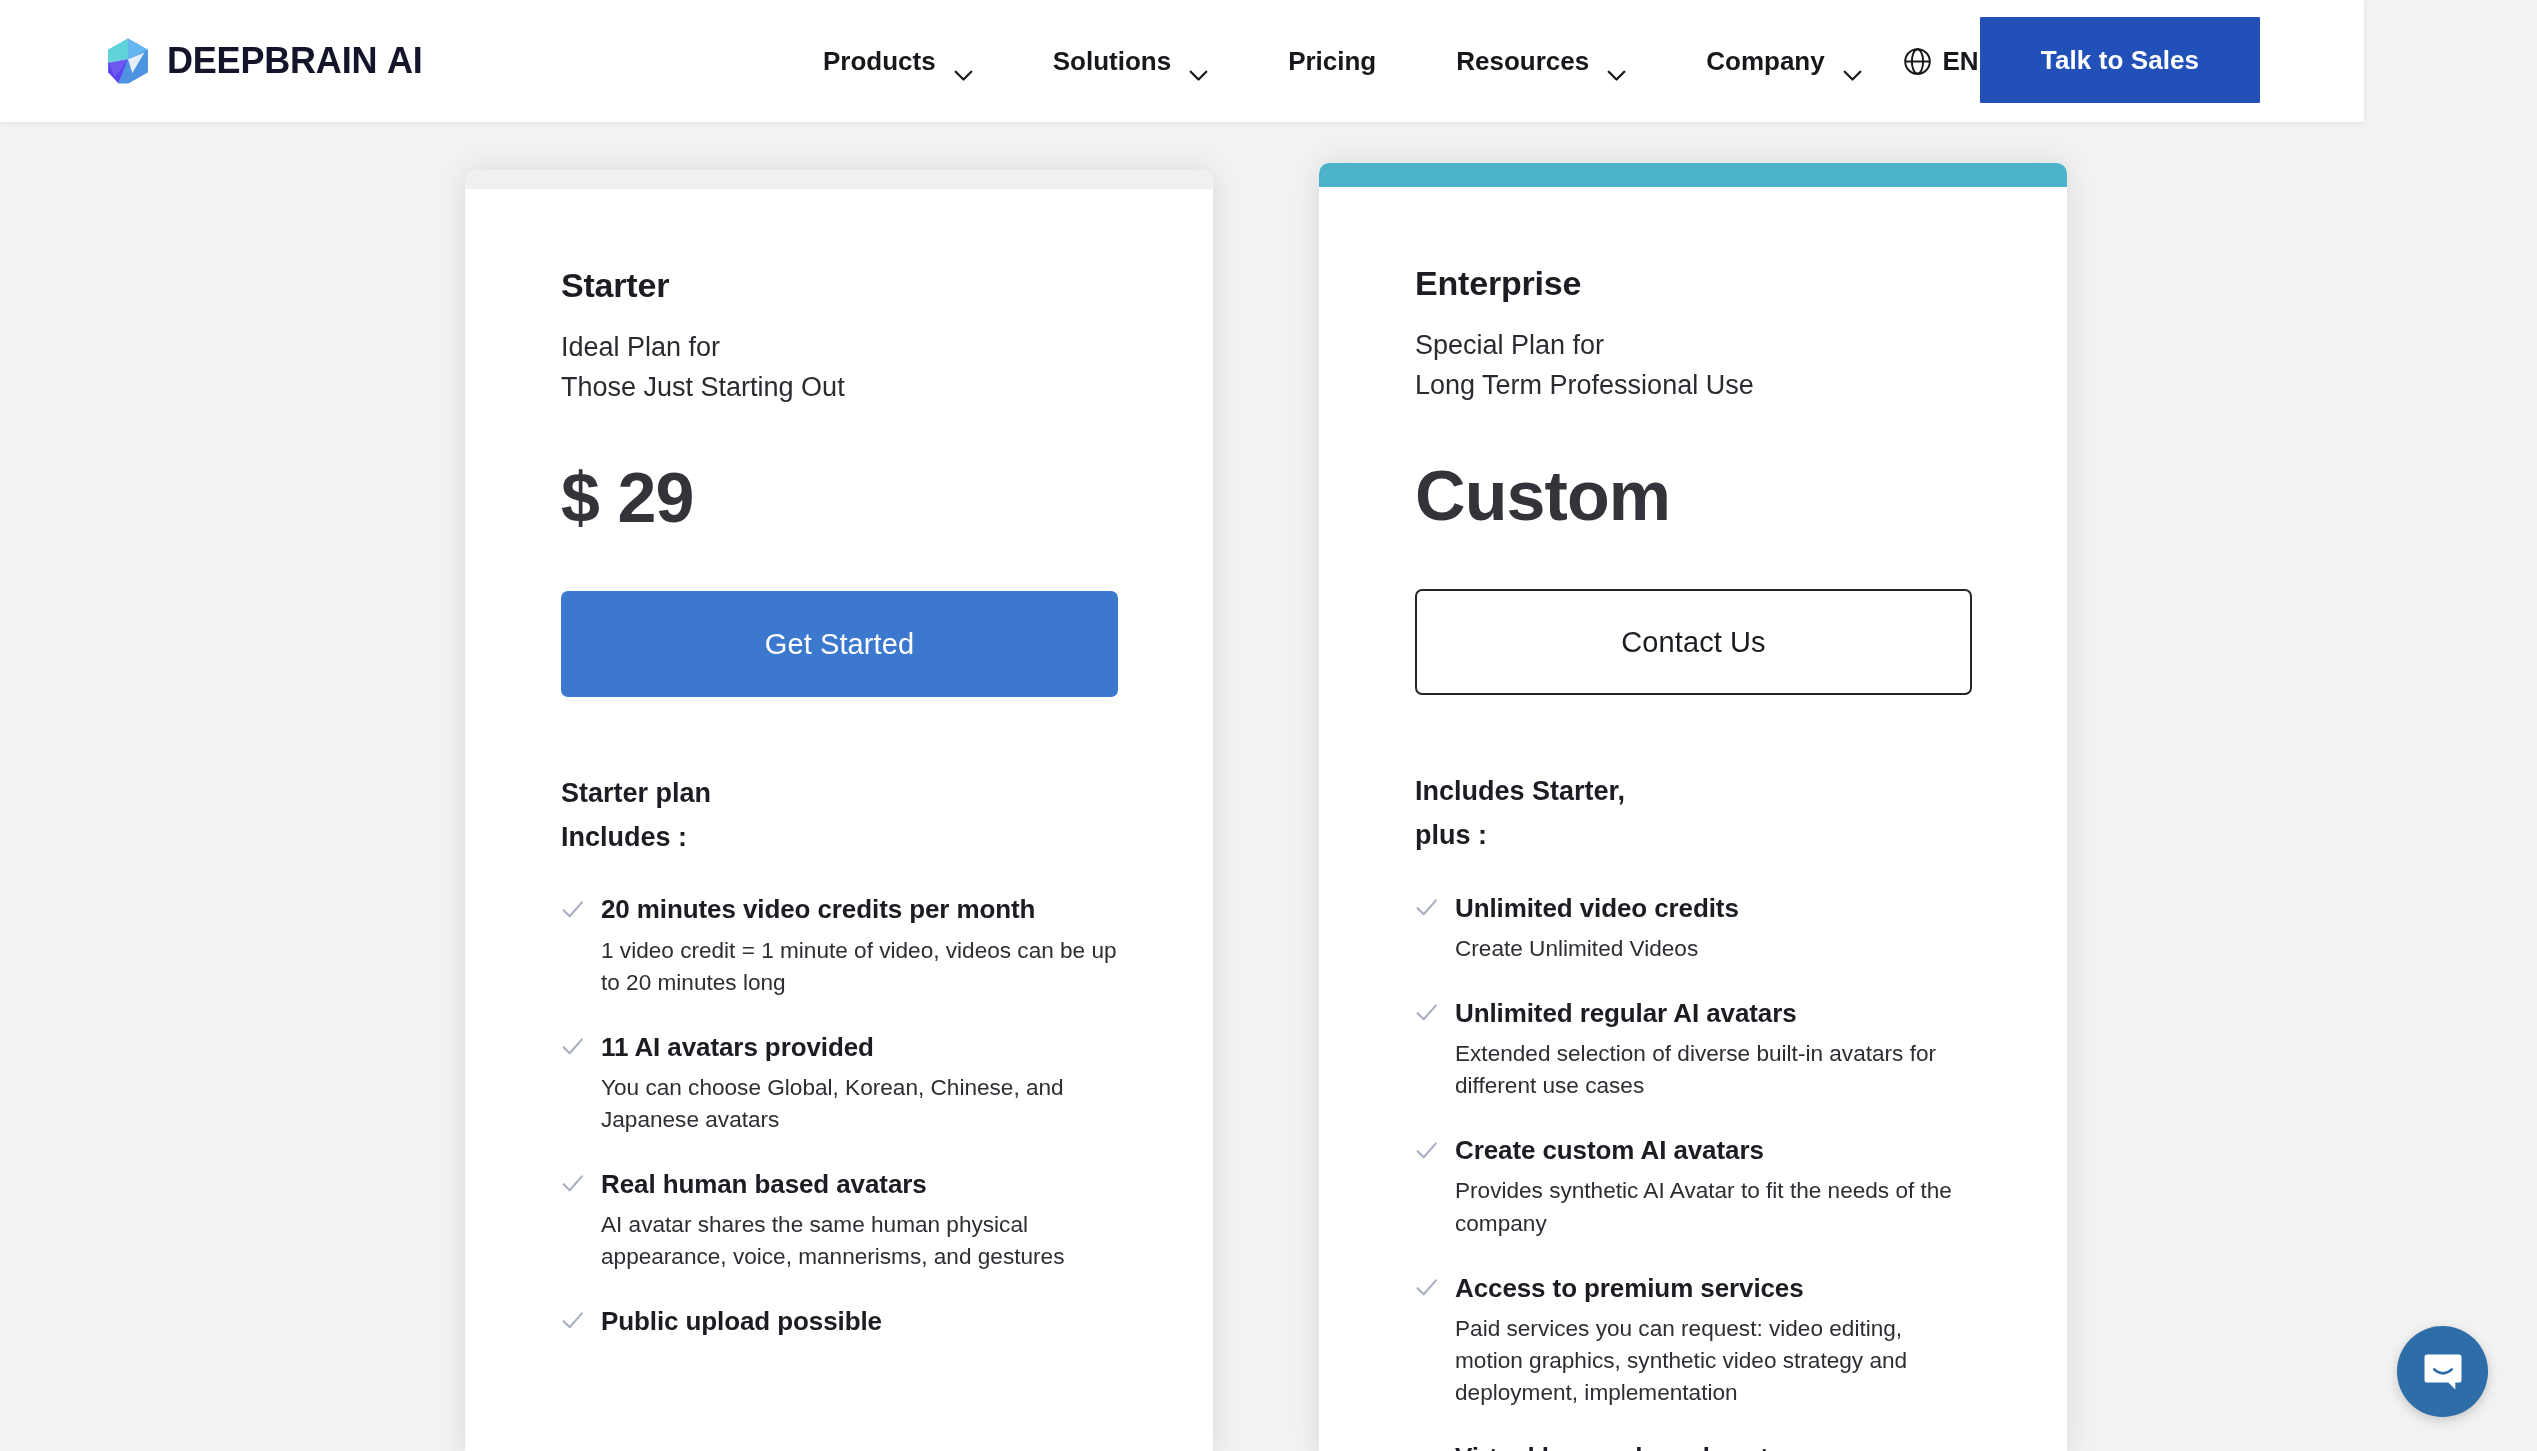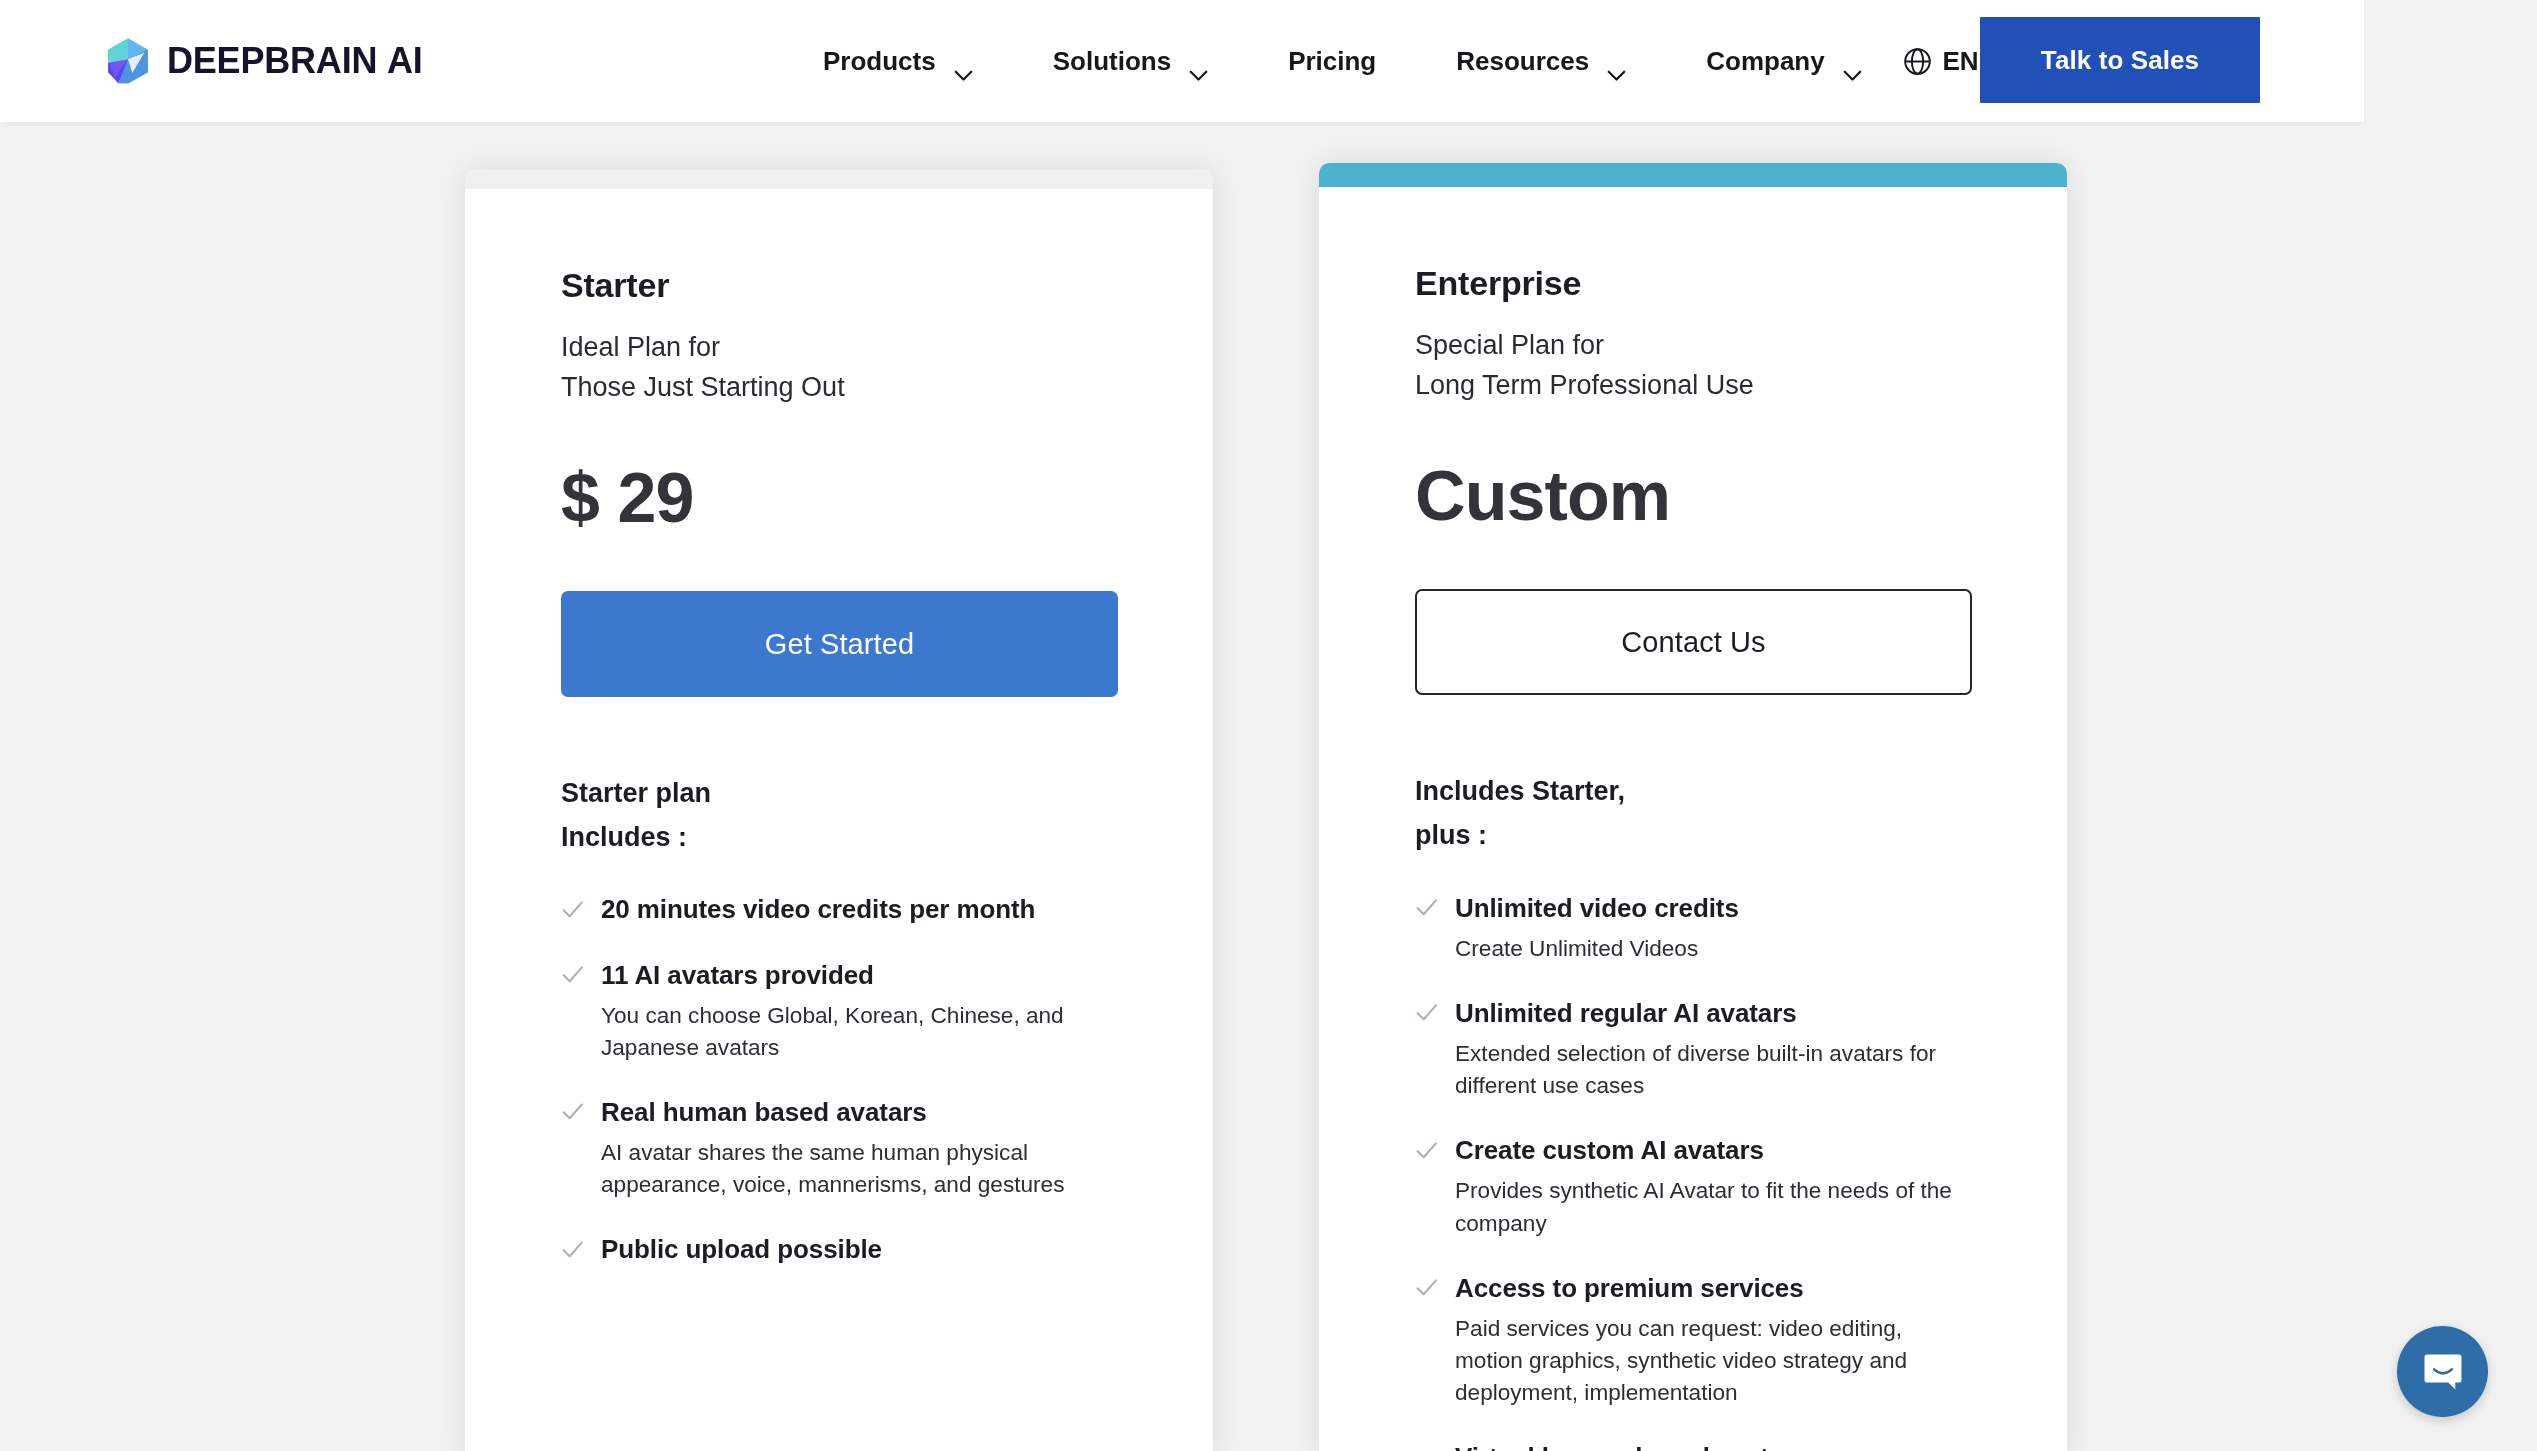--- a/index.html
+++ b/index.html
@@ -324,20 +324,21 @@
       </div>
 
       <ul class="feature-list" style="list-style:none;">
         <li class="feature">
           <span class="check">
             <svg viewBox="0 0 27 27" xmlns="http://www.w3.org/2000/svg">
                 <path d="M3 14 L10 21 L24 5" stroke="#a8afc0" stroke-width="2.4" fill="none" stroke-linecap="round" stroke-linejoin="round"></path>
               </svg>
           </span>
           <div class="feat-title">20 minutes video credits per month</div>
+          <div class="feat-desc">1 video credit = 1 minute of video, videos can be up to 20 minutes long</div>
         </li>
         <li class="feature">
           <span class="check">
             <svg viewBox="0 0 27 27" xmlns="http://www.w3.org/2000/svg">
                 <path d="M3 14 L10 21 L24 5" stroke="#a8afc0" stroke-width="2.4" fill="none" stroke-linecap="round" stroke-linejoin="round"></path>
               </svg>
           </span>
           <div class="feat-title">11 AI avatars provided</div>
           <div class="feat-desc">You can choose Global, Korean, Chinese, and Japanese avatars</div>
         </li>

